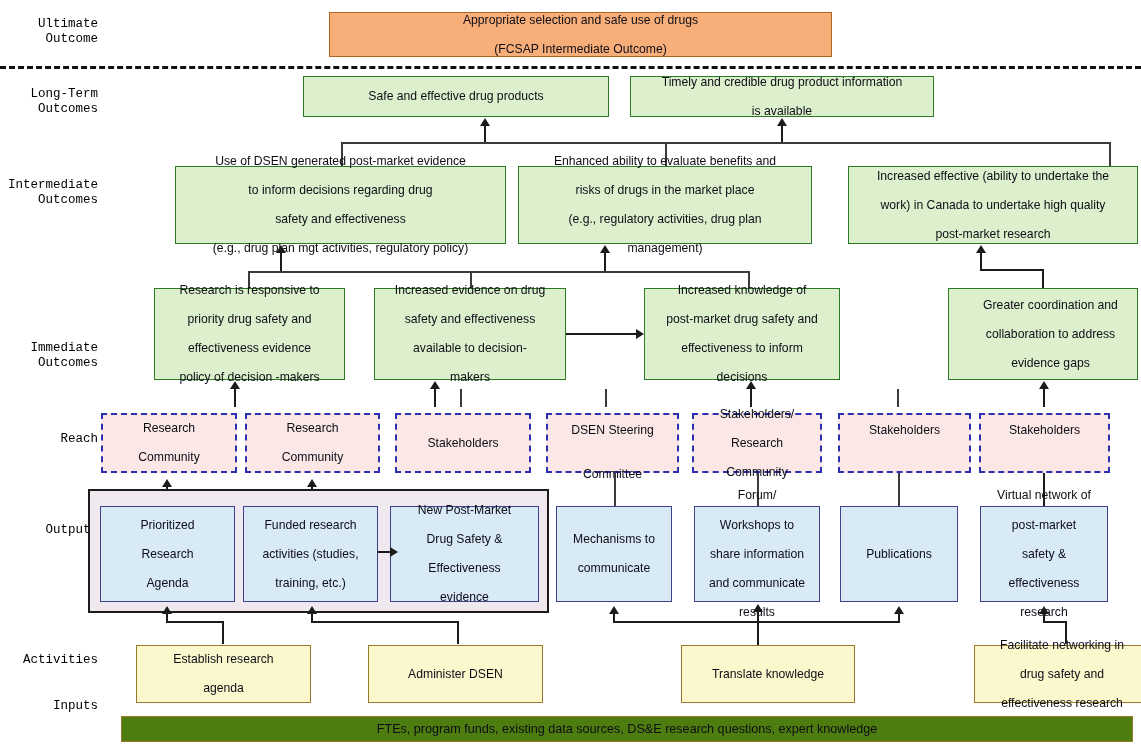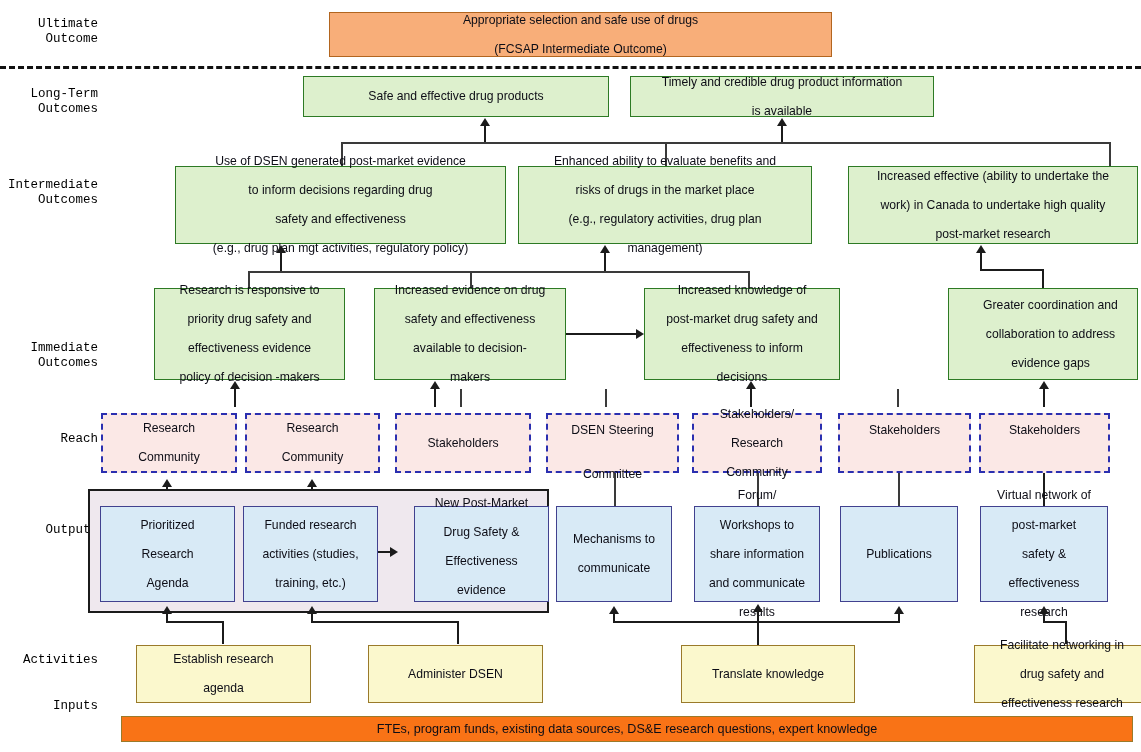--- a/index.html
+++ b/index.html
@@ -13,21 +13,21 @@
   .node{position:absolute;box-sizing:border-box;display:flex;align-items:center;
         justify-content:center;text-align:center;font-size:12.2px;line-height:14.6px;
         color:#0d0d16;padding:3px 5px;}
   .node span{display:block;width:100%;}
 
   .n-ultimate{background:#f8ae79;border:1px solid #b2651f;}
   .n-green{background:#ddf0cd;border:1.6px solid #2d7a24;}
   .n-reach{background:#fbe8e6;border:2.2px dashed #2b2fb0;}
   .n-output{background:#d8eaf6;border:1.3px solid #41418f;}
   .n-activity{background:#fbf8cd;border:1.3px solid #9a7a2a;}
-  .n-inputs{background:#f97316;border:1.3px solid #9a7a2a;font-size:12.6px;}
+  .n-inputs{background:#4d7c0f;border:1.3px solid #9a7a2a;font-size:12.6px;}
 
   
   .group-frame{position:absolute;box-sizing:border-box;background:#efe8ee;
                border:2.4px solid #1b1b1b;}
 
   
   .ln{position:absolute;background:#1b1b1b;}
   .lv{width:2.2px;}
   .lh{height:2.2px;}
   .lthin{background:#3a3a3a;}
@@ -242,21 +242,21 @@
       <span>Agenda</span>
     </span>
   </div>
   <div class="node n-output" style="left:243px;top:506px;width:135px;height:96px;">
     <span>
       <span>Funded research</span><br>
       <span>activities (studies,</span><br>
       <span>training, etc.)</span>
     </span>
   </div>
-  <div class="node n-output" style="left:414px;top:506px;width:135px;height:96px;align-items:flex-end;">
+  <div class="node n-output" style="left:390px;top:506px;width:149px;height:96px;">
     <span>
       <span>New Post-Market</span><br>
       <span>Drug Safety &amp;</span><br>
       <span>Effectiveness</span><br>
       <span>evidence</span>
     </span>
   </div>
 
   <div class="ln lh" style="left:378px;top:551px;width:13px;"></div>
   <div class="arrow-right" style="left:390px;top:547px;"></div>

